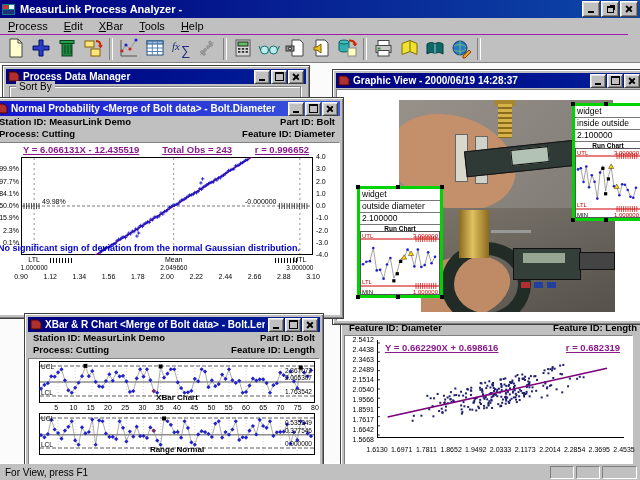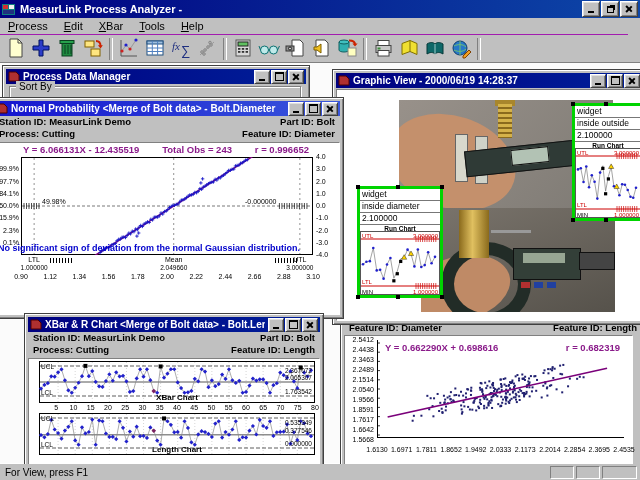--- a/index.html
+++ b/index.html
@@ -32,21 +32,21 @@
   .tbtn{width:14px;height:12px;background:#c0c0c0;border:1px solid;border-color:#fff #404040 #404040 #fff;
     box-shadow:inset 1px 1px 0 #dfdfdf,inset -1px -1px 0 #808080;display:flex;align-items:center;justify-content:center;flex:none;}
   .g-min{width:6px;height:2px;background:#000;margin-top:6px;}
   .g-max{width:7px;height:6px;border:1px solid #000;border-top-width:2px;}
   .g-rest{width:5px;height:4px;border:1px solid #000;border-top-width:2px;box-shadow:2px -2px 0 -1px #000;}
   .g-x{position:relative;width:8px;height:8px;}
   .g-x::before,.g-x::after{content:'';position:absolute;left:3.4px;top:0;width:1.5px;height:8px;background:#000;}
   .g-x::before{transform:rotate(45deg);} .g-x::after{transform:rotate(-45deg);}
   .hdr{display:flex;justify-content:space-between;font-weight:bold;font-size:9.5px;line-height:12px;padding:0 5px;}
   .panel{position:absolute;background:#fff;border:1px solid;border-color:#808080 #fff #fff #808080;}
-  .stat{color:#8a1b8a;font-weight:bold;font-size:9.5px;white-space:nowrap;}
+  .stat{color:#8a1b8a;font-weight:bold;font-size:9.5px;white-space:nowrap;text-decoration:underline;}
   .tick{position:absolute;font-size:7px;line-height:8px;white-space:nowrap;}
   .plotbox{position:absolute;}
   .note-blue{position:absolute;color:#0000cc;font-weight:bold;font-size:9px;white-space:nowrap;z-index:5;}
   .axlbl{position:absolute;font-size:7px;transform:translateX(-50%);white-space:nowrap;}
   .hatch{position:absolute;height:5px;width:22px;background:repeating-linear-gradient(90deg,#000 0 1px,transparent 1px 3px);}
   .chart-cap{position:absolute;left:0;right:0;text-align:center;font-size:8px;font-weight:bold;bottom:1px;}
   
   .gv-content{position:absolute;left:3px;top:19px;right:3px;bottom:3px;background:#fff;border:1px solid;border-color:#808080 #fff #fff #808080;overflow:hidden;}
   .photo{position:absolute;overflow:hidden;}
   .widget{position:absolute;border:3px solid #00d400;background:#fff;}
@@ -305,21 +305,21 @@
         </div>
 
         <div class="widget" style="left:20px;top:96px;width:80px;height:106px">
           <div class="handle" style="left:-4px;top:-4px"></div>
           <div class="handle" style="right:-4px;top:-4px"></div>
           <div class="handle" style="left:-4px;bottom:-4px"></div>
           <div class="handle" style="right:-4px;bottom:-4px"></div>
           <div class="handle" style="left:36px;top:-4px"></div>
           <div class="handle" style="left:36px;bottom:-4px"></div>
           <div class="wrow">widget</div>
-          <div class="wrow">inside diameter</div>
+          <div class="wrow">outside diameter</div>
           <div class="wrow">2.100000</div>
           <div class="wtitle">Run Chart</div>
           <div class="mini">
               <svg width="80" height="64">
                 <rect x="0.5" y="0.5" width="79" height="63" fill="#fff" stroke="#555"></rect>
                 <line x1="1" y1="8" x2="79" y2="8" stroke="#cc0000" stroke-width="1"></line>
                 <line x1="1" y1="55" x2="79" y2="55" stroke="#cc0000" stroke-width="1"></line>
                 <line x1="56" y1="5" x2="56" y2="11" stroke="#cc0000" stroke-width="0.7"></line>
                 <line x1="56" y1="52" x2="56" y2="58" stroke="#cc0000" stroke-width="0.7"></line>
                 <line x1="58.2" y1="5" x2="58.2" y2="11" stroke="#cc0000" stroke-width="0.7"></line>
@@ -955,21 +955,21 @@
               <polyline points="2,22.0958984375 5.417721518987342,24.333819800774663 8.835443037974684,21.05350916654776 12.253164556962025,6.84 15.670886075949367,16.500041903232287 19.088607594936708,20.104891872654296 22.50632911392405,25.635435593389623 25.924050632911392,17.586756781028285 29.341772151898734,13.86114303161894 32.75949367088607,8.24 36.177215189873415,27.454152942160444 39.59493670886076,31.76 43.0126582278481,14.287058893427442 46.43037974683544,20.46190492166879 49.848101265822784,19.001626623194753 53.265822784810126,6.5600000000000005 56.68354430379747,31.76 60.10126582278481,7.4 63.51898734177215,8.24 66.9367088607595,20.476959757549377 70.35443037974683,23.915414777304008 73.77215189873418,23.795798678834355 77.18987341772151,26.040075358733034 80.60759493670886,8.24 84.0253164556962,14.844196584770962 87.44303797468355,28.495099144351148 90.86075949367088,18.520235108433003 94.27848101265823,23.686459670630633 97.69620253164557,13.68685786739352 101.11392405063292,23.137496054983124 104.53164556962025,22.95178197464816 107.9493670886076,24.900872504330497 111.36708860759494,14.46849756936276 114.78481012658227,17.759999999999998 118.20253164556962,27.620653899412773 121.62025316455696,31.76 125.0379746835443,5.4399999999999995 128.45569620253164,8.24 131.873417721519,11.788369811856922 135.29113924050634,19.278939986819374 138.70886075949366,18.963630315367233 142.126582278481,24.67809138619083 145.54430379746836,8.24 148.9620253164557,14.957509822841214 152.37974683544303,29.335349078608836 155.79746835443038,31.76 159.21518987341773,21.437537250412504 162.63291139240508,18.179571486484956 166.0506329113924,19.10983267799341 169.46835443037975,20.885464567399687 172.8860759493671,23.997755169500454 176.30379746835442,10.572597812353404 179.72151898734177,8.24 183.13924050632912,24.572754046006576 186.55696202531647,19.00710523338215 189.9746835443038,21.738338202437387 193.39240506329114,16.475503738136464 196.81012658227849,8.24 200.22784810126583,26.912785073615893 203.64556962025316,24.250622402864806 207.0632911392405,24.53592819865176 210.48101265822785,17.635342980871734 213.8987341772152,12.976716169189594 217.31645569620252,21.476673474899002 220.73417721518987,6.84 224.15189873417722,13 227.56962025316454,14.831608099898308 230.9873417721519,8.24 234.40506329113924,22.955189457737536 237.8227848101266,19.24404334622904 241.2405063291139,18.909992405860923 244.65822784810126,18.707304811585907 248.0759493670886,11.282537116755204 251.49367088607596,30.715025557023083 254.91139240506328,19.249428826609893 258.32911392405066,27.10818587256695 261.746835443038,8.24 265.1645569620253,10.247102533290434 268.5822784810127,20.38104708448229 272,23.17329089637117" fill="none" stroke="#888" stroke-width="0.7"></polyline>
               <path d="M2,19.9958984375L4.1,22.0958984375L2,24.195898437500002L-0.10000000000000009,22.0958984375ZM5.417721518987342,22.23381980077466L7.517721518987342,24.333819800774663L5.417721518987342,26.433819800774664L3.317721518987342,24.333819800774663ZM8.835443037974684,18.953509166547757L10.935443037974684,21.05350916654776L8.835443037974684,23.15350916654776L6.735443037974685,21.05350916654776ZM12.253164556962025,4.74L14.353164556962025,6.84L12.253164556962025,8.94L10.153164556962025,6.84ZM15.670886075949367,14.400041903232287L17.770886075949367,16.500041903232287L15.670886075949367,18.600041903232288L13.570886075949367,16.500041903232287ZM19.088607594936708,18.004891872654294L21.18860759493671,20.104891872654296L19.088607594936708,22.204891872654297L16.988607594936706,20.104891872654296ZM22.50632911392405,23.53543559338962L24.60632911392405,25.635435593389623L22.50632911392405,27.735435593389624L20.40632911392405,25.635435593389623ZM25.924050632911392,15.486756781028285L28.024050632911393,17.586756781028285L25.924050632911392,19.686756781028286L23.82405063291139,17.586756781028285ZM29.341772151898734,11.761143031618941L31.441772151898736,13.86114303161894L29.341772151898734,15.96114303161894L27.241772151898733,13.86114303161894ZM32.75949367088607,6.140000000000001L34.859493670886074,8.24L32.75949367088607,10.34L30.65949367088607,8.24ZM36.177215189873415,25.354152942160443L38.27721518987342,27.454152942160444L36.177215189873415,29.554152942160446L34.077215189873414,27.454152942160444ZM39.59493670886076,29.66L41.69493670886076,31.76L39.59493670886076,33.86L37.494936708860756,31.76ZM43.0126582278481,12.187058893427443L45.1126582278481,14.287058893427442L43.0126582278481,16.387058893427444L40.9126582278481,14.287058893427442ZM46.43037974683544,18.36190492166879L48.53037974683544,20.46190492166879L46.43037974683544,22.56190492166879L44.33037974683544,20.46190492166879ZM49.848101265822784,16.90162662319475L51.948101265822785,19.001626623194753L49.848101265822784,21.101626623194754L47.74810126582278,19.001626623194753ZM53.265822784810126,4.460000000000001L55.36582278481013,6.5600000000000005L53.265822784810126,8.66L51.165822784810125,6.5600000000000005ZM56.68354430379747,29.66L58.78354430379747,31.76L56.68354430379747,33.86L54.58354430379747,31.76ZM60.10126582278481,5.300000000000001L62.20126582278481,7.4L60.10126582278481,9.5L58.00126582278481,7.4ZM63.51898734177215,6.140000000000001L65.61898734177215,8.24L63.51898734177215,10.34L61.41898734177215,8.24ZM66.9367088607595,18.376959757549375L69.03670886075949,20.476959757549377L66.9367088607595,22.57695975754938L64.8367088607595,20.476959757549377ZM70.35443037974683,21.815414777304007L72.45443037974682,23.915414777304008L70.35443037974683,26.01541477730401L68.25443037974684,23.915414777304008ZM73.77215189873418,21.695798678834354L75.87215189873417,23.795798678834355L73.77215189873418,25.895798678834357L71.67215189873419,23.795798678834355ZM77.18987341772151,23.940075358733033L79.28987341772151,26.040075358733034L77.18987341772151,28.140075358733036L75.08987341772152,26.040075358733034ZM80.60759493670886,6.140000000000001L82.70759493670886,8.24L80.60759493670886,10.34L78.50759493670887,8.24ZM84.0253164556962,12.744196584770963L86.1253164556962,14.844196584770962L84.0253164556962,16.944196584770964L81.9253164556962,14.844196584770962ZM87.44303797468355,26.395099144351146L89.54303797468354,28.495099144351148L87.44303797468355,30.59509914435115L85.34303797468355,28.495099144351148ZM90.86075949367088,16.420235108433L92.96075949367088,18.520235108433003L90.86075949367088,20.620235108433004L88.76075949367089,18.520235108433003ZM94.27848101265823,21.58645967063063L96.37848101265823,23.686459670630633L94.27848101265823,25.786459670630634L92.17848101265824,23.686459670630633ZM97.69620253164557,11.58685786739352L99.79620253164556,13.68685786739352L97.69620253164557,15.78685786739352L95.59620253164557,13.68685786739352ZM101.11392405063292,21.037496054983123L103.21392405063291,23.137496054983124L101.11392405063292,25.237496054983126L99.01392405063292,23.137496054983124ZM104.53164556962025,20.85178197464816L106.63164556962025,22.95178197464816L104.53164556962025,25.05178197464816L102.43164556962026,22.95178197464816ZM107.9493670886076,22.800872504330496L110.0493670886076,24.900872504330497L107.9493670886076,27.0008725043305L105.84936708860761,24.900872504330497ZM111.36708860759494,12.368497569362761L113.46708860759493,14.46849756936276L111.36708860759494,16.568497569362762L109.26708860759494,14.46849756936276ZM118.20253164556962,25.52065389941277L120.30253164556962,27.620653899412773L118.20253164556962,29.720653899412774L116.10253164556963,27.620653899412773ZM121.62025316455696,29.66L123.72025316455695,31.76L121.62025316455696,33.86L119.52025316455696,31.76ZM128.45569620253164,6.140000000000001L130.55569620253164,8.24L128.45569620253164,10.34L126.35569620253165,8.24ZM131.873417721519,9.688369811856923L133.97341772151898,11.788369811856922L131.873417721519,13.888369811856922L129.773417721519,11.788369811856922ZM135.29113924050634,17.178939986819373L137.39113924050633,19.278939986819374L135.29113924050634,21.378939986819375L133.19113924050635,19.278939986819374ZM138.70886075949366,16.86363031536723L140.80886075949365,18.963630315367233L138.70886075949366,21.063630315367234L136.60886075949367,18.963630315367233ZM142.126582278481,22.578091386190827L144.226582278481,24.67809138619083L142.126582278481,26.77809138619083L140.02658227848102,24.67809138619083ZM145.54430379746836,6.140000000000001L147.64430379746835,8.24L145.54430379746836,10.34L143.44430379746836,8.24ZM148.9620253164557,12.857509822841214L151.0620253164557,14.957509822841214L148.9620253164557,17.057509822841215L146.8620253164557,14.957509822841214ZM152.37974683544303,27.235349078608834L154.47974683544302,29.335349078608836L152.37974683544303,31.435349078608837L150.27974683544304,29.335349078608836ZM155.79746835443038,29.66L157.89746835443037,31.76L155.79746835443038,33.86L153.69746835443038,31.76ZM159.21518987341773,19.337537250412502L161.31518987341772,21.437537250412504L159.21518987341773,23.537537250412505L157.11518987341773,21.437537250412504ZM162.63291139240508,16.079571486484955L164.73291139240507,18.179571486484956L162.63291139240508,20.279571486484958L160.53291139240508,18.179571486484956ZM166.0506329113924,17.00983267799341L168.1506329113924,19.10983267799341L166.0506329113924,21.20983267799341L163.9506329113924,19.10983267799341ZM169.46835443037975,18.785464567399686L171.56835443037974,20.885464567399687L169.46835443037975,22.98546456739969L167.36835443037975,20.885464567399687ZM172.8860759493671,21.897755169500453L174.9860759493671,23.997755169500454L172.8860759493671,26.097755169500456L170.7860759493671,23.997755169500454ZM176.30379746835442,8.472597812353404L178.4037974683544,10.572597812353404L176.30379746835442,12.672597812353404L174.20379746835442,10.572597812353404ZM179.72151898734177,6.140000000000001L181.82151898734176,8.24L179.72151898734177,10.34L177.62151898734177,8.24ZM183.13924050632912,22.472754046006575L185.2392405063291,24.572754046006576L183.13924050632912,26.672754046006578L181.03924050632912,24.572754046006576ZM186.55696202531647,16.907105233382147L188.65696202531646,19.00710523338215L186.55696202531647,21.10710523338215L184.45696202531647,19.00710523338215ZM189.9746835443038,19.638338202437385L192.07468354430378,21.738338202437387L189.9746835443038,23.838338202437388L187.8746835443038,21.738338202437387ZM193.39240506329114,14.375503738136464L195.49240506329113,16.475503738136464L193.39240506329114,18.575503738136465L191.29240506329114,16.475503738136464ZM196.81012658227849,6.140000000000001L198.91012658227848,8.24L196.81012658227849,10.34L194.7101265822785,8.24ZM200.22784810126583,24.812785073615892L202.32784810126583,26.912785073615893L200.22784810126583,29.012785073615895L198.12784810126584,26.912785073615893ZM203.64556962025316,22.150622402864805L205.74556962025315,24.250622402864806L203.64556962025316,26.350622402864808L201.54556962025316,24.250622402864806ZM207.0632911392405,22.43592819865176L209.1632911392405,24.53592819865176L207.0632911392405,26.63592819865176L204.9632911392405,24.53592819865176ZM210.48101265822785,15.535342980871734L212.58101265822785,17.635342980871734L210.48101265822785,19.735342980871735L208.38101265822786,17.635342980871734ZM213.8987341772152,10.876716169189594L215.9987341772152,12.976716169189594L213.8987341772152,15.076716169189593L211.7987341772152,12.976716169189594ZM217.31645569620252,19.376673474899L219.41645569620252,21.476673474899002L217.31645569620252,23.576673474899003L215.21645569620253,21.476673474899002ZM220.73417721518987,4.74L222.83417721518987,6.84L220.73417721518987,8.94L218.63417721518988,6.84ZM224.15189873417722,10.9L226.25189873417722,13L224.15189873417722,15.1L222.05189873417723,13ZM227.56962025316454,12.731608099898308L229.66962025316454,14.831608099898308L227.56962025316454,16.93160809989831L225.46962025316455,14.831608099898308ZM230.9873417721519,6.140000000000001L233.0873417721519,8.24L230.9873417721519,10.34L228.8873417721519,8.24ZM234.40506329113924,20.855189457737534L236.50506329113924,22.955189457737536L234.40506329113924,25.055189457737537L232.30506329113925,22.955189457737536ZM237.8227848101266,17.14404334622904L239.9227848101266,19.24404334622904L237.8227848101266,21.344043346229043L235.7227848101266,19.24404334622904ZM241.2405063291139,16.80999240586092L243.3405063291139,18.909992405860923L241.2405063291139,21.009992405860924L239.14050632911392,18.909992405860923ZM244.65822784810126,16.607304811585905L246.75822784810126,18.707304811585907L244.65822784810126,20.807304811585908L242.55822784810127,18.707304811585907ZM248.0759493670886,9.182537116755205L250.1759493670886,11.282537116755204L248.0759493670886,13.382537116755204L245.97594936708862,11.282537116755204ZM251.49367088607596,28.61502555702308L253.59367088607596,30.715025557023083L251.49367088607596,32.815025557023084L249.39367088607597,30.715025557023083ZM254.91139240506328,17.149428826609892L257.0113924050633,19.249428826609893L254.91139240506328,21.349428826609895L252.8113924050633,19.249428826609893ZM258.32911392405066,25.008185872566948L260.4291139240507,27.10818587256695L258.32911392405066,29.20818587256695L256.22911392405064,27.10818587256695ZM261.746835443038,6.140000000000001L263.846835443038,8.24L261.746835443038,10.34L259.64683544303796,8.24ZM265.1645569620253,8.147102533290434L267.2645569620253,10.247102533290434L265.1645569620253,12.347102533290434L263.0645569620253,10.247102533290434ZM268.5822784810127,18.28104708448229L270.6822784810127,20.38104708448229L268.5822784810127,22.48104708448229L266.48227848101266,20.38104708448229ZM272,21.07329089637117L274.1,23.17329089637117L272,25.273290896371172L269.9,23.17329089637117Z" fill="#2222cc"></path>
               <rect x="123.0379746835443" y="3.4399999999999995" width="4" height="4" fill="#000"></rect>
               <path d="M114.78481012658227,15.459999999999997L117.08481012658227,17.759999999999998L114.78481012658227,20.06L112.48481012658227,17.759999999999998Z" fill="#7a2060"></path>
               <text x="273" y="12" font-size="6.5" fill="#000" font-family="Liberation Sans, sans-serif" text-anchor="end">0.535349</text>
               <text x="273" y="19.84" font-size="6.5" fill="#000" font-family="Liberation Sans, sans-serif" text-anchor="end">0.377546</text>
               <text x="273" y="33" font-size="6.5" fill="#000" font-family="Liberation Sans, sans-serif" text-anchor="end">0.000000</text>
               <text x="2" y="8" font-size="6.5" fill="#000" font-family="Liberation Sans, sans-serif">UCL</text>
               <text x="2" y="34" font-size="6.5" fill="#000" font-family="Liberation Sans, sans-serif">LCL</text>
             </svg>
-            <div class="chart-cap">Length Chart</div>
+            <div class="chart-cap">Range Normal</div>
           </div>
       </div>
     </div>
 
   </div>
 
   <div class="statusbar">
     <span>For View, press F1</span>
     <div style="margin-left:auto;display:flex">
       <div class="pane" style="width:22px"></div>

